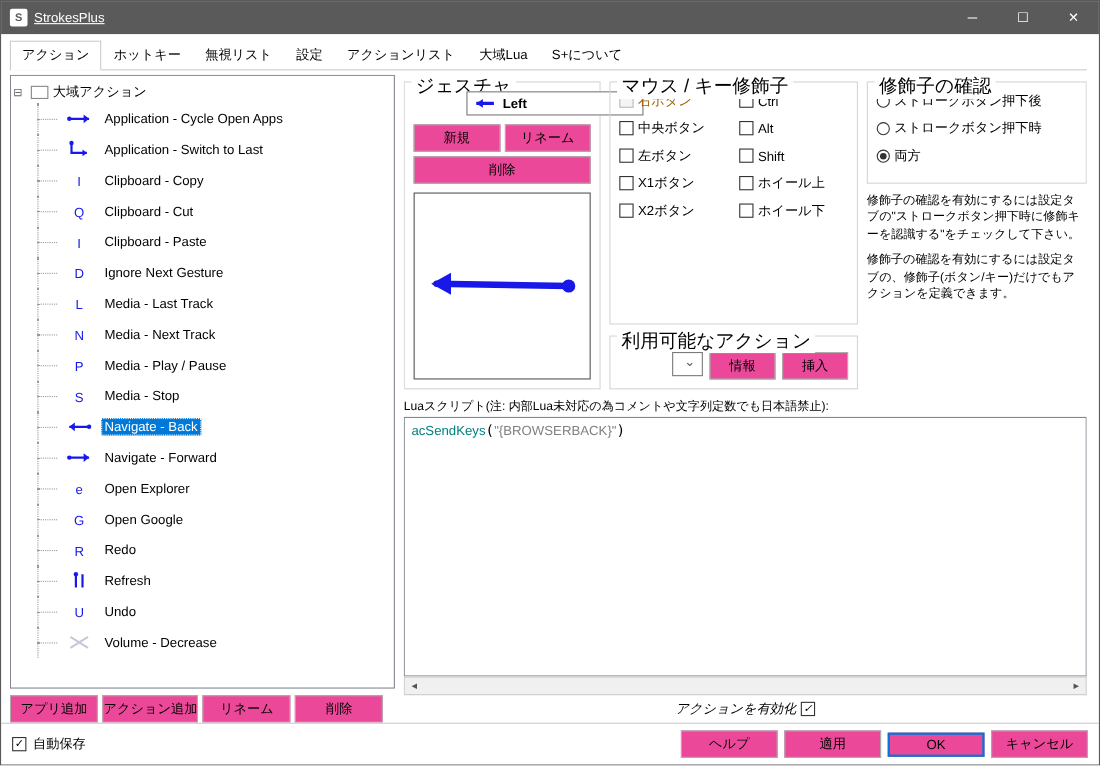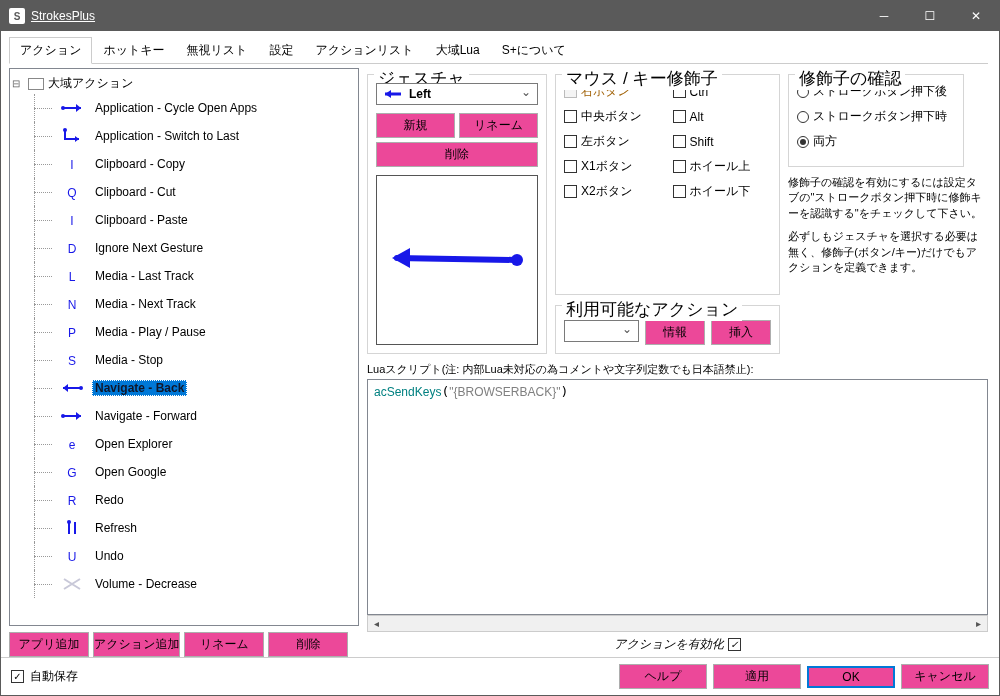--- a/index.html
+++ b/index.html
@@ -18,44 +18,44 @@
 .tree-wrap { flex: 1; border: 1px solid #828790; overflow-y: scroll; padding: 4px 0; background:#fff;}
 .tree-root { display:flex; align-items:center; padding:2px 4px 2px 18px; position:relative;}
 .tree-root::before { content:"⊟"; position:absolute; left:2px; font-size:10px; color:#666;}
 .tree-root .folder { width:16px; height:12px; border:1px solid #888; margin-right:4px; background:#fff;}
 .tree-item { display: flex; align-items: center; padding: 4px 4px 4px 48px; position: relative; cursor: pointer; }
 .tree-item::before { content:""; position:absolute; left:24px; top:0; bottom:0; border-left:1px dotted #999; }
 .tree-item::after { content:""; position:absolute; left:24px; top:50%; width:18px; border-top:1px dotted #999; }
 .gesture-thumb { width: 28px; height: 20px; margin-right: 6px; display:flex; align-items:center; justify-content:center; z-index:1; background:#fff;}
 .gesture-thumb svg { width: 26px; height: 18px; }
 .tree-label { padding: 1px 3px; white-space: nowrap; z-index:1; background:#fff;}
-.tree-item.selected .tree-label { background: #0078d7; color: #0f172a; outline:1px dotted #fff; outline-offset:-1px;font-weight:bold;}
+.tree-item.selected .tree-label { background: #0078d7; color: #ffffff; outline:1px dotted #fff; outline-offset:-1px;}
 .left-btns { display: flex; gap: 4px; margin-top: 6px; }
 .btn { border: 1px solid #adadad; background: #ec4899; padding: 3px 0; text-align: center; cursor: pointer; min-width:80px;}
 .right { flex: 1; display: flex; flex-direction: column; overflow: hidden; }
 .top-panels { display: flex; gap: 8px; }
 .group { border: 1px solid #d5d5d5; padding: 8px; position: relative; margin-top: 6px; }
 .group-title { position: absolute; top: -8px; left: 6px; background: #fff; padding: 0 4px; font-size: 17px; }
 .gesture-group { width: 180px; }
-.select { width: 100%; border: 1px solid #7a7a7a; padding: 3px 20px 3px 6px; background: #fff; display: flex; align-items: center; position:relative; cursor:pointer;}
+.select { width: 100%; border: 1px solid #7a7a7a; padding: 3px 20px 3px 6px; background: #fff; display: flex; align-items: center; position:relative; cursor:pointer;margin-left:48px;}
 .select::after { content:"⌄"; position:absolute; right:6px; top:1px; font-size:12px; color:#555;}
 .select svg { margin-right: 6px; }
 .ges-btns { display: flex; gap: 4px; margin-top: 8px; }
 .ges-btns .btn { flex: 1; min-width:0;}
 .delete-btn { width: 100%; margin-top: 4px; }
 .preview { width: 100%; height: 170px; border: 1px solid #555; margin-top: 8px; background: #fff; display: flex; align-items: center; justify-content: center; }
 .mods-group { flex: 1; }
 .mods-grid { display: grid; grid-template-columns: 1fr 1fr; gap: 8px 10px; }
 .chk { display: flex; align-items: center; gap: 4px; cursor: pointer; }
 .chk-box { width: 13px; height: 13px; border: 1px solid #333; background: #fff; flex-shrink:0;}
 .chk.disabled { color: #a16207; }
 .chk.disabled .chk-box { border-color: #bbb; background: #f4f4f4; }
 .avail-row { display: flex; gap: 6px; margin-top: 6px; align-items: flex-start; }
 .avail-row .select { flex: 1; }
-.check-group { width: 176px; }
+.check-group { width: 200px; }
 .radio { display: flex; align-items: center; gap: 4px; margin-bottom: 8px; cursor: pointer; }
 .radio-dot { width: 12px; height: 12px; border: 1px solid #333; border-radius: 50%; display: flex; align-items: center; justify-content: center; flex-shrink:0;}
 .radio.checked .radio-dot::after { content: ""; width: 6px; height: 6px; background: #333; border-radius: 50%; }
 .help-text { font-size: 11px; line-height: 1.4; margin-top: 8px; }
 .script-label { margin-top: 8px; font-size:11px;}
 .script-area { flex: 1; border: 1px solid #828790; background: #fff; padding: 4px 6px; font-family: Consolas, monospace; font-size: 13px; overflow: auto; margin-top:2px; white-space: pre; }
 .script-area .fn { color: #008080; }
 .script-area .str { color: #808080; }
 .hscroll { height: 17px; background: #f0f0f0; border: 1px solid #ccc; margin-top:0; position:relative;}
 .hscroll::before,.hscroll::after { content:"◂"; position:absolute; top:0; width:17px; text-align:center; font-size:10px; color:#555; line-height:15px;}
@@ -352,21 +352,21 @@
               <div class="radio">
                   <span class="radio-dot"></span>
                   <span>ストロークボタン押下時</span>
                 </div>
               <div class="radio checked">
                   <span class="radio-dot"></span>
                   <span>両方</span>
                 </div>
             </div>
             <div class="help-text">修飾子の確認を有効にするには設定タブの"ストロークボタン押下時に修飾キーを認識する"をチェックして下さい。</div>
-            <div class="help-text">必ずしもジェスチャを選択する必要は無く、修飾子(ボタン/キー)だけでもアクションを定義できます。</div>
+            <div class="help-text">修飾子の確認を有効にするには設定タブの、修飾子(ボタン/キー)だけでもアクションを定義できます。</div>
           </div>
         </div>
 
         <div class="script-label">Luaスクリプト(注: 内部Lua未対応の為コメントや文字列定数でも日本語禁止):</div>
         <div class="script-area"><span class="fn">acSendKeys</span>(<span class="str">"{BROWSERBACK}"</span>)</div>
         <div class="hscroll"></div>
         <div class="enable-row">
           <span>アクションを有効化</span>
           <span class="chk-box checked"></span>
         </div>

